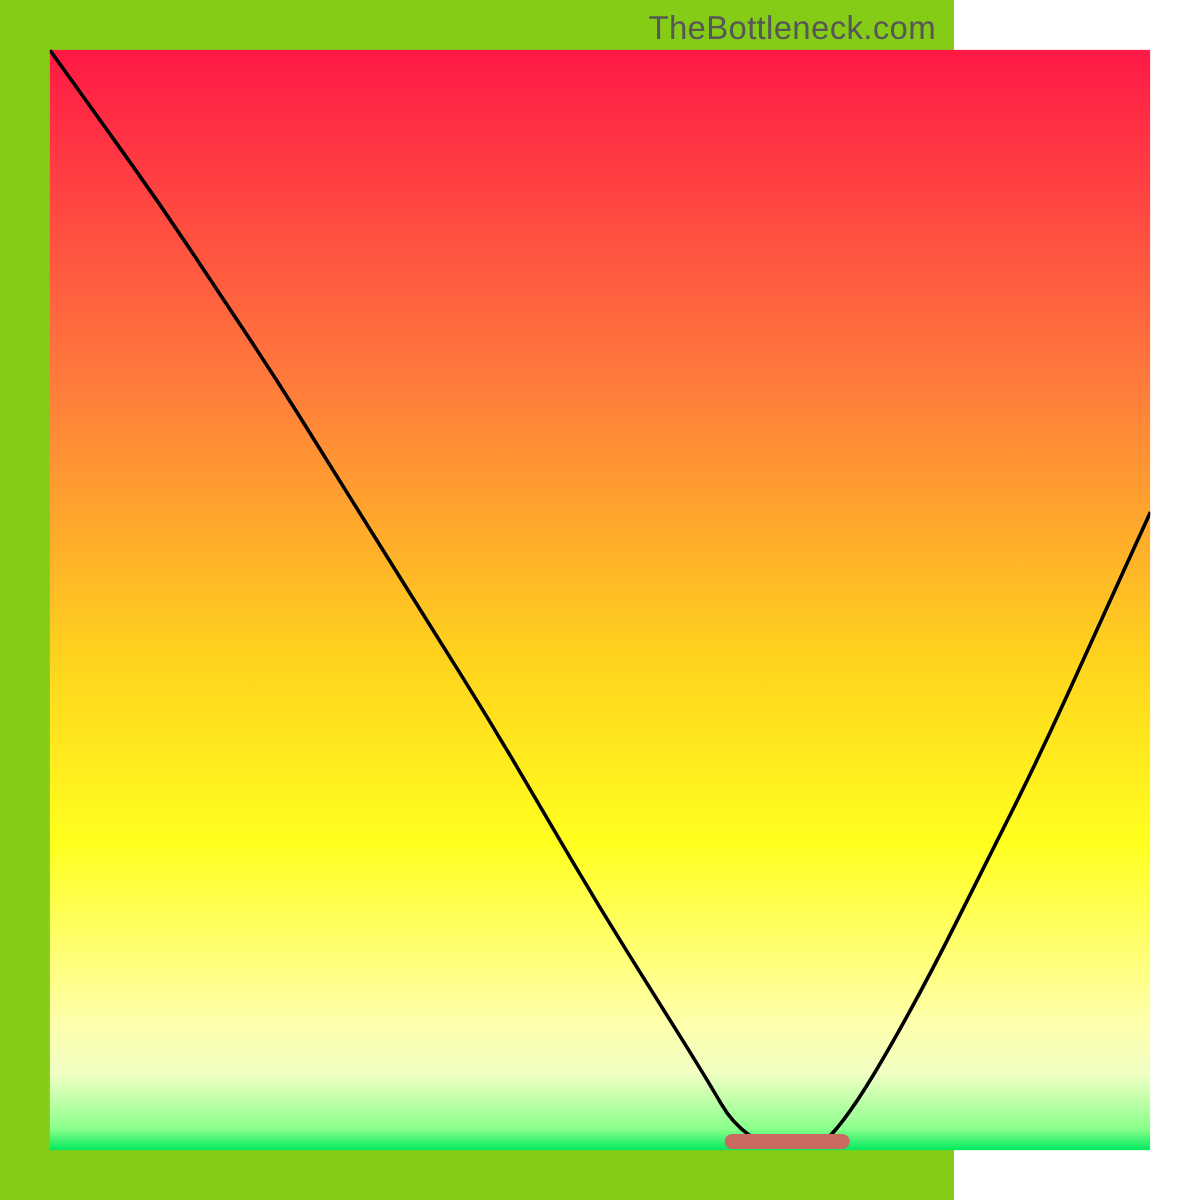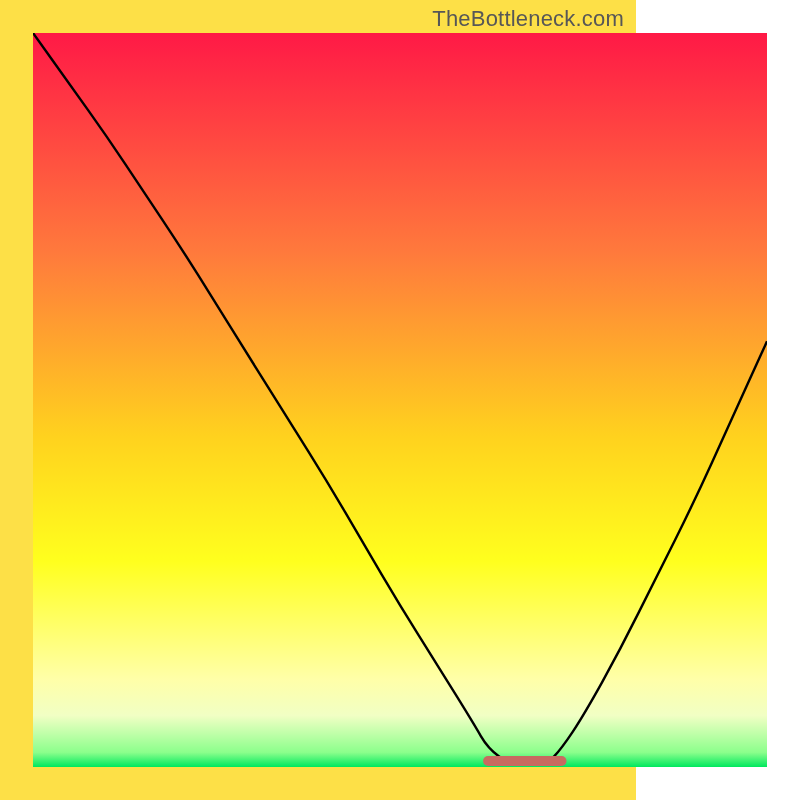--- a/index.html
+++ b/index.html
@@ -1,20 +1,20 @@
 <!DOCTYPE html>
 <html><head>
 <meta charset="utf-8">
 <style>
   * { margin: 0; padding: 0; box-sizing: border-box; }
   html, body { width: 800px; height: 800px; overflow: hidden; }
   .frame {
     width: 636px;
     height: 800px;
-    background: #fde047;
+    background: #84cc16;
     position: relative;
   }
   .watermark {
     position: absolute;
     top: 6px;
     right: 12px;
     font-family: Arial, Helvetica, sans-serif;
     font-size: 22px;
     color: #575757;
     letter-spacing: 0.2px;

